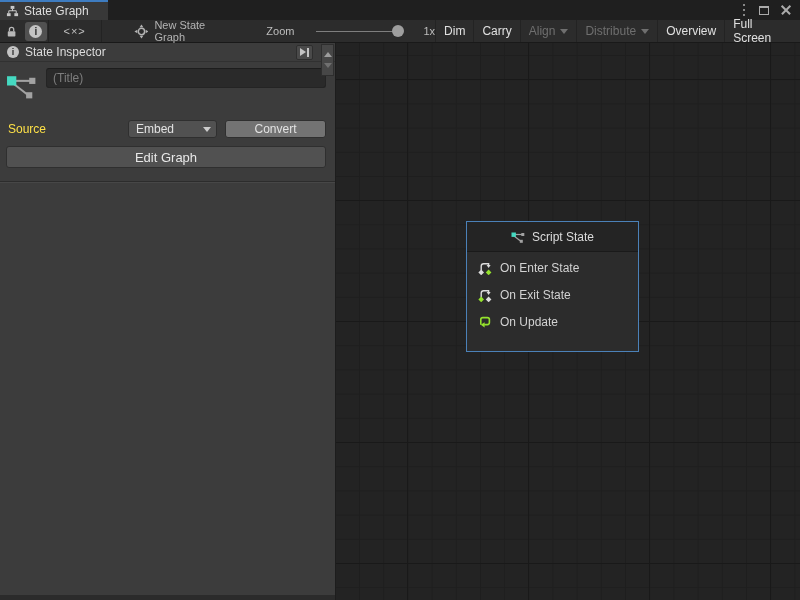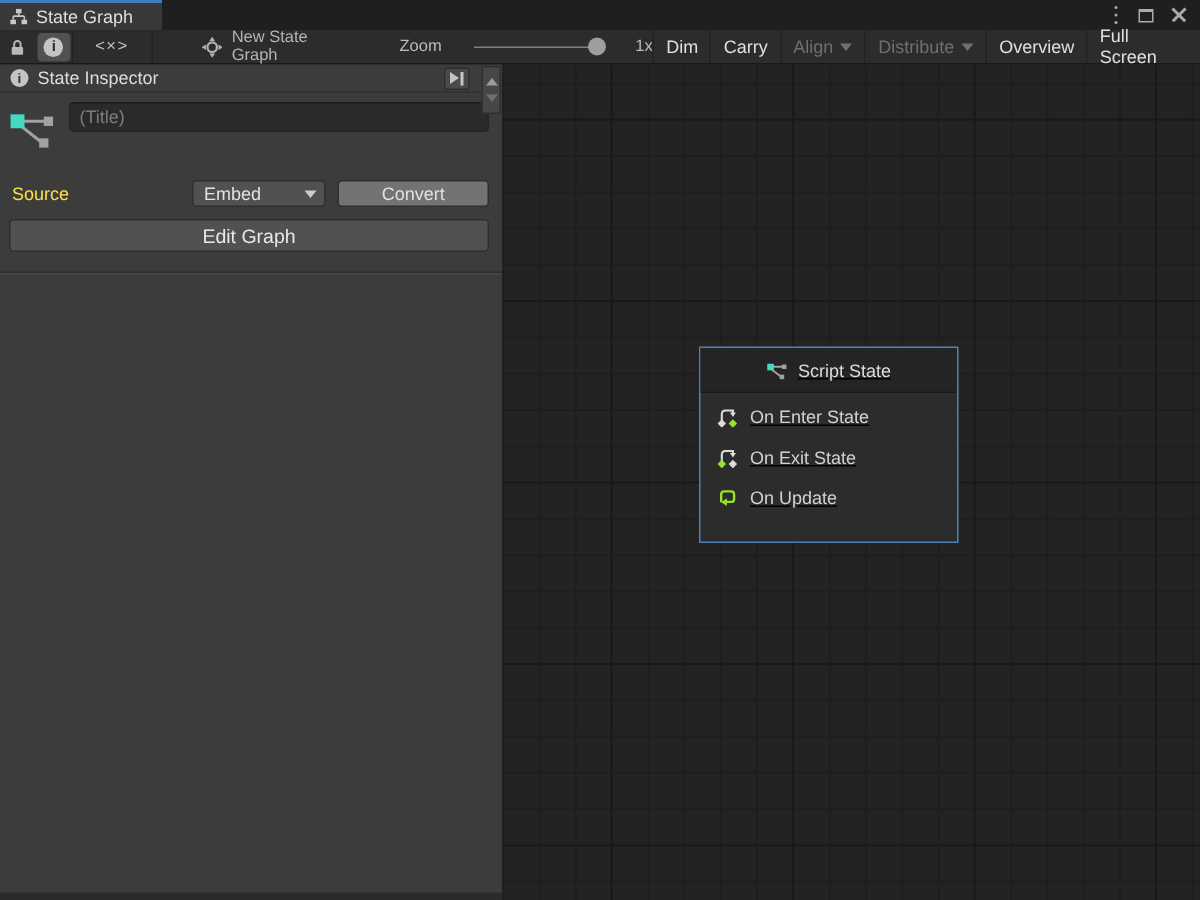--- a/index.html
+++ b/index.html
@@ -90,22 +90,22 @@
   .canvas { flex:1; position:relative; border-left:1px solid #1d1d1d; background-color:#232323;
     background-image:
       linear-gradient(to right, #191919 1px, transparent 1px),
       linear-gradient(to bottom, #191919 1px, transparent 1px),
       linear-gradient(to right, #1e1e1e 1px, transparent 1px),
       linear-gradient(to bottom, #1e1e1e 1px, transparent 1px);
     background-size:121px 121px, 121px 121px, 24.2px 24.2px, 24.2px 24.2px;
     background-position:71px 0px, 0px 36px, 23px 0px, 0px 12px; }
 
   
-  .node { position:absolute; left:130px; top:188px; width:173px; background:#2c2c2c;
-    border:1px solid #4b81b8;text-decoration:underline; }
+  .node { position:absolute; left:130px; top:178px; width:173px; background:#2c2c2c;
+    border:1px solid #4b81b8; }
   .node-header { height:30px; background:#242424; border-bottom:1px solid #1a1a1a; display:flex;
     align-items:center; justify-content:center; gap:7px; color:#dcdcdc; font-size:12px; }
   .node-body { padding:8px 11px 22px; display:flex; flex-direction:column; gap:12px; }
   .node-item { display:flex; align-items:center; gap:8px; color:#d2d2d2; font-size:12px; height:15px; }
   .node-item svg { flex:0 0 auto; }
 </style>
 </head>
 <body>
 
 <div class="window">

